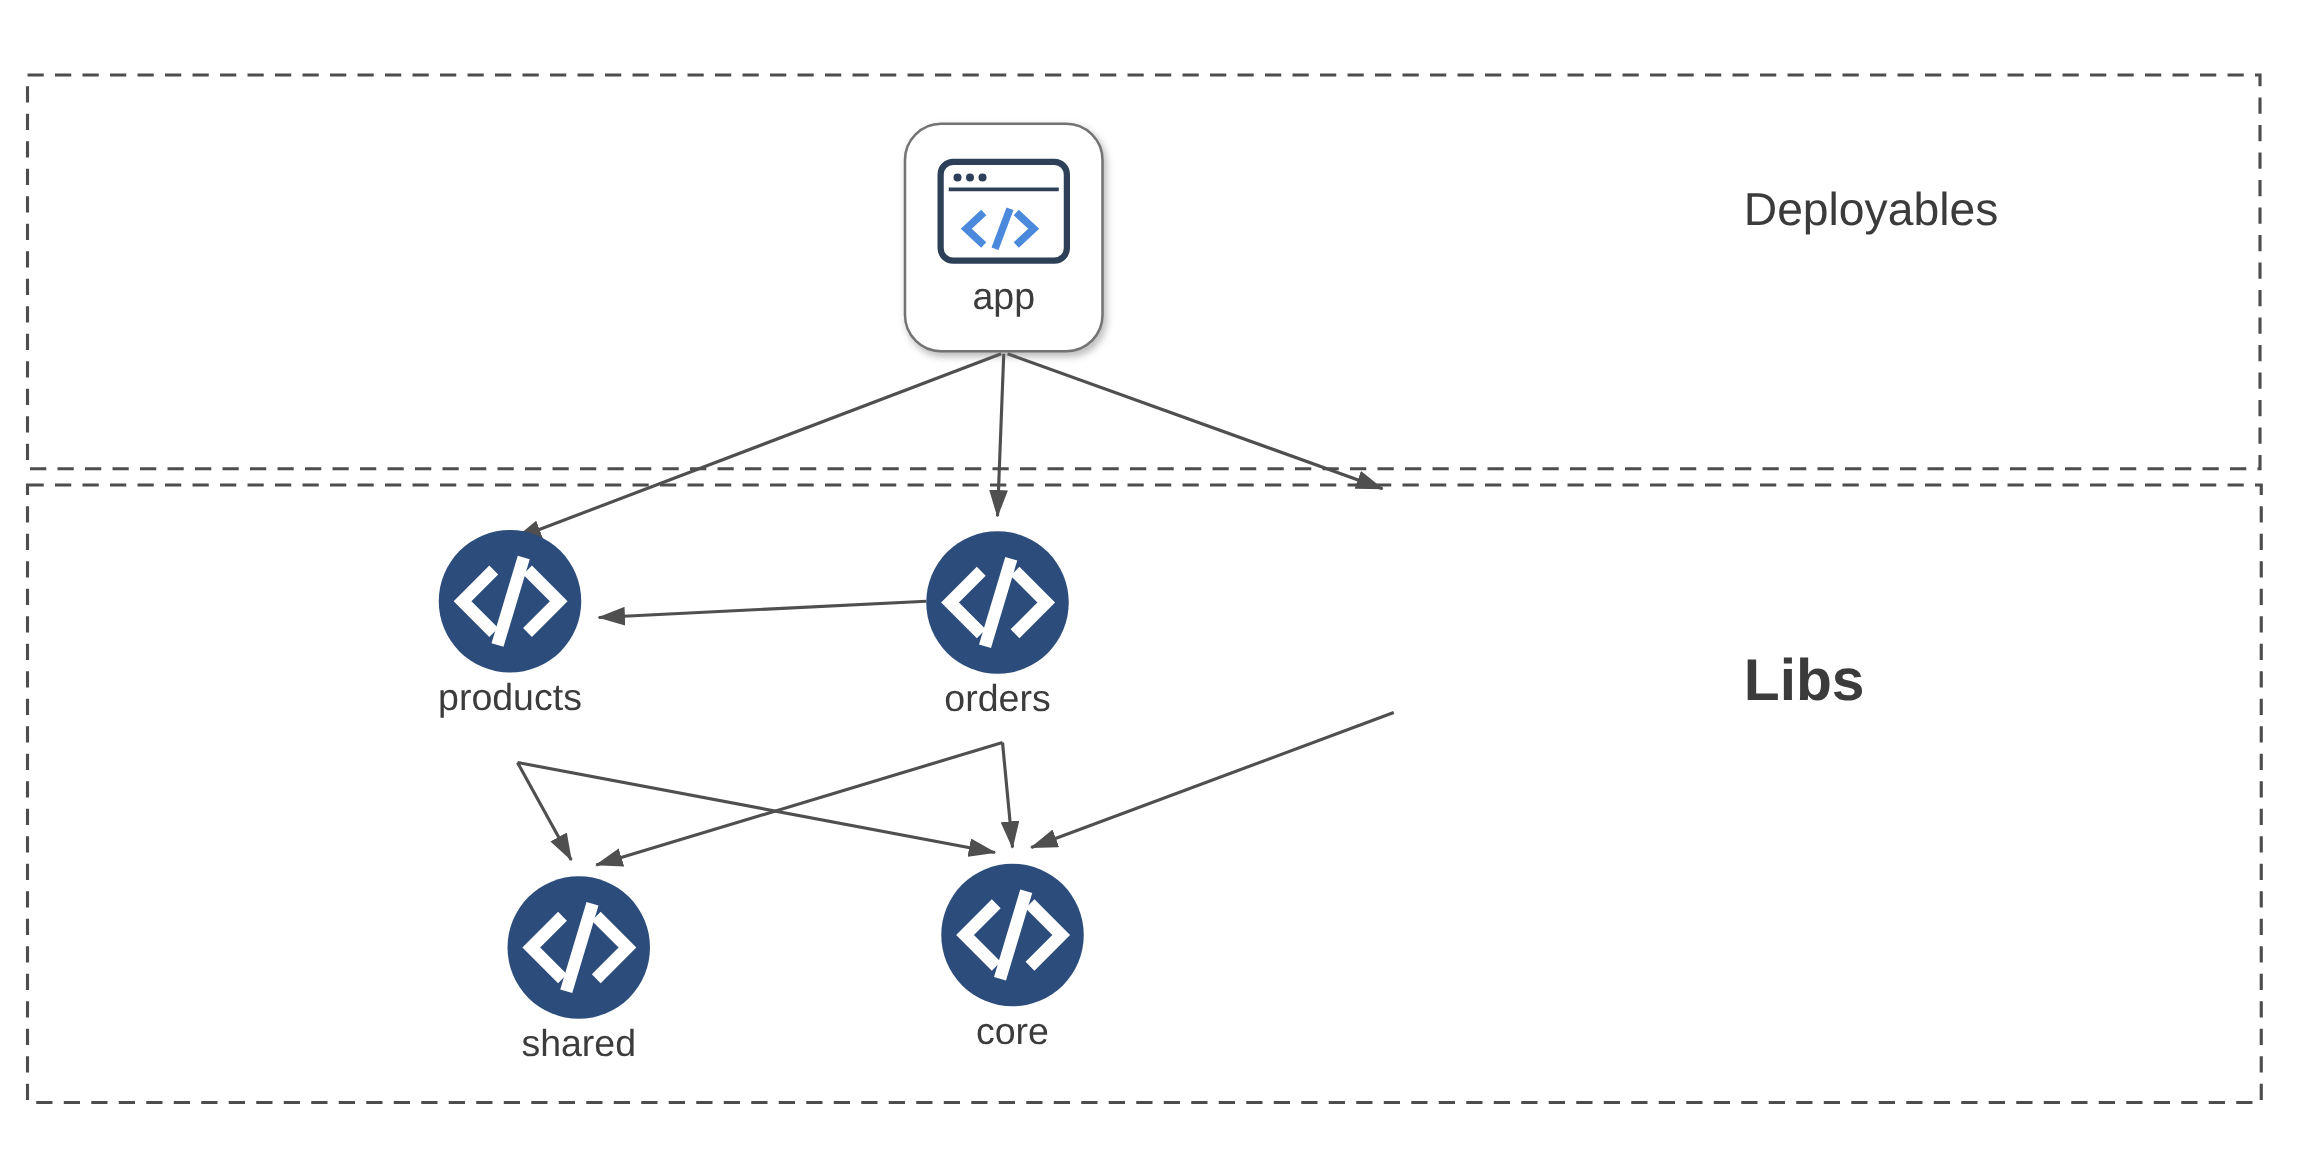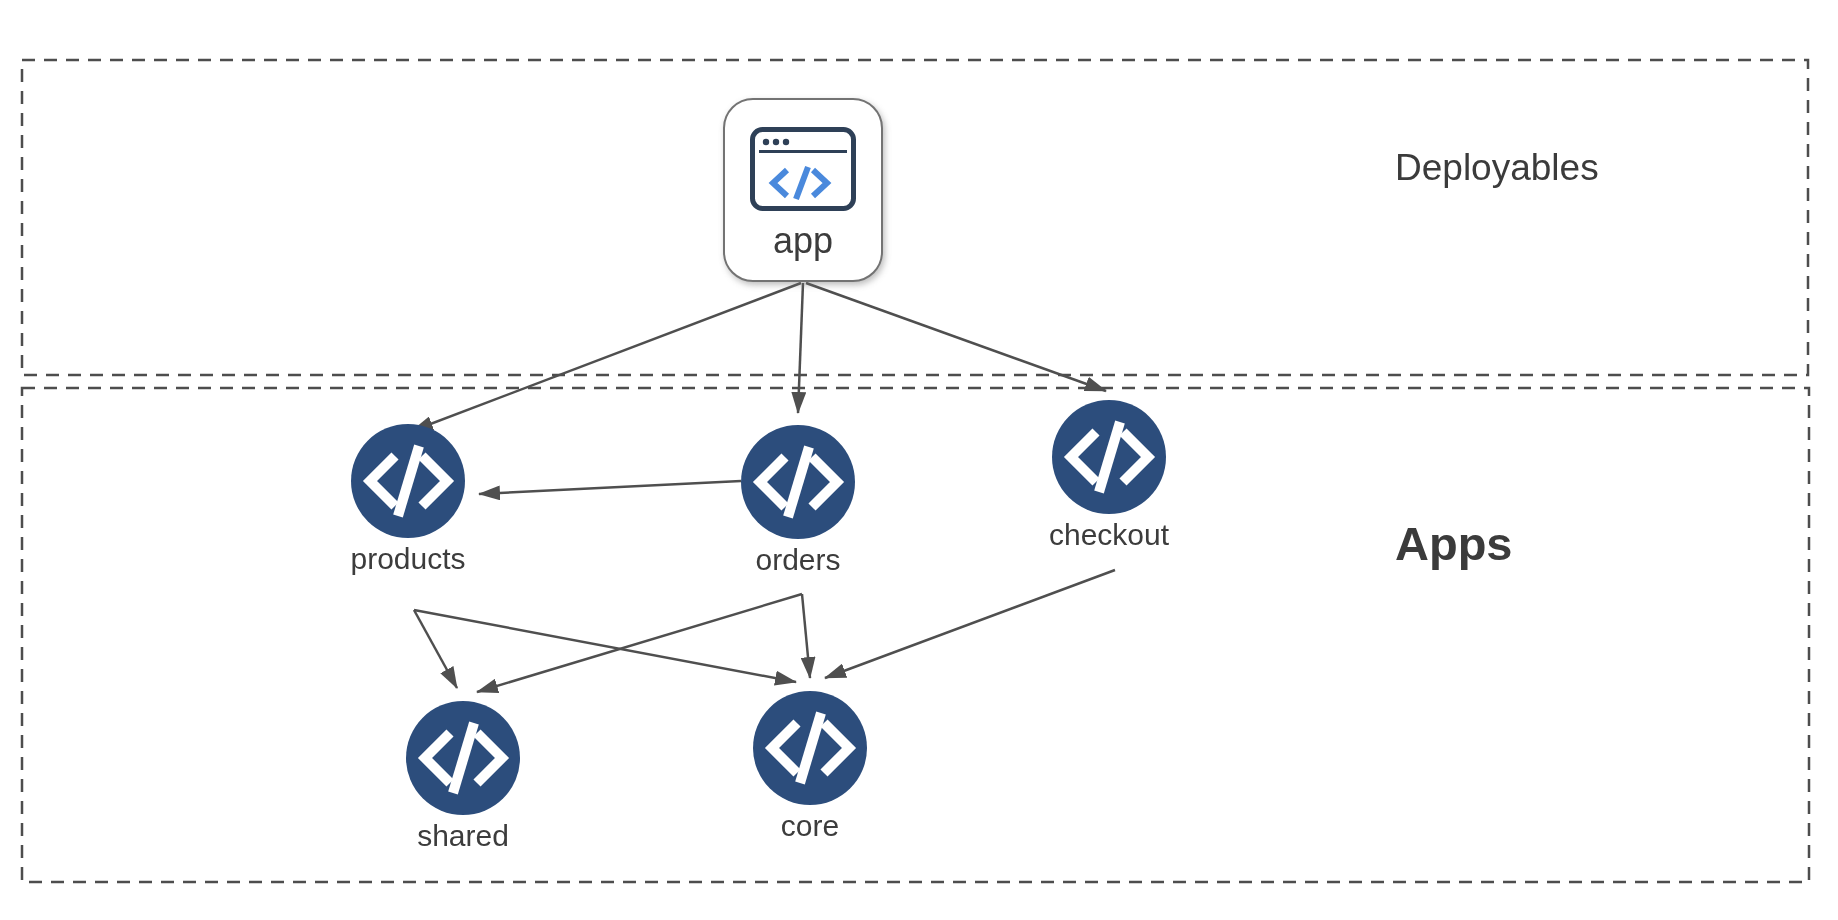--- a/index.html
+++ b/index.html
@@ -20,21 +20,21 @@
   #libs-label{left:1395px;top:516px;}
 
   
   .app-node{
     position:absolute;left:723px;top:98px;width:160px;height:184px;
     background:#ffffff;border:2px solid #737373;border-radius:30px;
     box-shadow:2px 3px 6px rgba(110,110,110,0.45);
     display:flex;flex-direction:column;align-items:center;
     box-sizing:border-box;padding-top:26px;
   }
-  .app-node .node-label{font-size:36px;color:#3c3c3c;margin-top:4px;}
+  .app-node .node-label{font-size:30px;color:#3c3c3c;margin-top:4px;}
 
   
   .lib-node{position:absolute;width:180px;display:flex;flex-direction:column;align-items:center;}
   .circle{
     width:114px;height:114px;border-radius:50%;
     background:#2c4d7c;
     display:flex;align-items:center;justify-content:center;
   }
   .node-label{font-size:30px;color:#3c3c3c;margin-top:4px;white-space:nowrap;}
 
@@ -69,21 +69,21 @@
       <line x1="802" y1="594" x2="477" y2="692" marker-end="url(#ah)"></line>
       <line x1="802" y1="594" x2="810" y2="678" marker-end="url(#ah)"></line>
       <line x1="1115" y1="570" x2="825" y2="678" marker-end="url(#ah)"></line>
     </g>
   </svg>
 
   <div class="section-label" id="apps-label">
     <div class="subtitle">Deployables</div>
   </div>
   <div class="section-label" id="libs-label">
-    <div class="title">Apps</div>
+    <div class="title">Libs</div>
   </div>
 
   <div class="app-node">
     <span>
       <svg width="108" height="86" viewBox="0 0 108 86">
         <rect x="3.5" y="3.5" width="101" height="79" rx="10" fill="#ffffff" stroke="#2e4057" stroke-width="5"></rect>
         <circle cx="17" cy="16" r="3.2" fill="#2e4057"></circle>
         <circle cx="27" cy="16" r="3.2" fill="#2e4057"></circle>
         <circle cx="37" cy="16" r="3.2" fill="#2e4057"></circle>
         <line x1="10" y1="25.5" x2="98" y2="25.5" stroke="#2e4057" stroke-width="3"></line>
@@ -116,32 +116,20 @@
         <g stroke="#ffffff" stroke-width="10" fill="none">
           <polyline points="44,32 19,57 44,82"></polyline>
           <line x1="68" y1="22" x2="47" y2="92"></line>
           <polyline points="71,32 96,57 71,82"></polyline>
         </g>
       </svg>
     </div>
     <div class="node-label">orders</div>
   </div>
 
-  <div class="lib-node" id="node-checkout">
-    <div class="circle">
-      <svg width="114" height="114" viewBox="0 0 114 114">
-        <g stroke="#ffffff" stroke-width="10" fill="none">
-          <polyline points="44,32 19,57 44,82"></polyline>
-          <line x1="68" y1="22" x2="47" y2="92"></line>
-          <polyline points="71,32 96,57 71,82"></polyline>
-        </g>
-      </svg>
-    </div>
-    <div class="node-label">checkout</div>
-  </div>
 
   <div class="lib-node" id="node-core">
     <div class="circle">
       <svg width="114" height="114" viewBox="0 0 114 114">
         <g stroke="#ffffff" stroke-width="10" fill="none">
           <polyline points="44,32 19,57 44,82"></polyline>
           <line x1="68" y1="22" x2="47" y2="92"></line>
           <polyline points="71,32 96,57 71,82"></polyline>
         </g>
       </svg>

